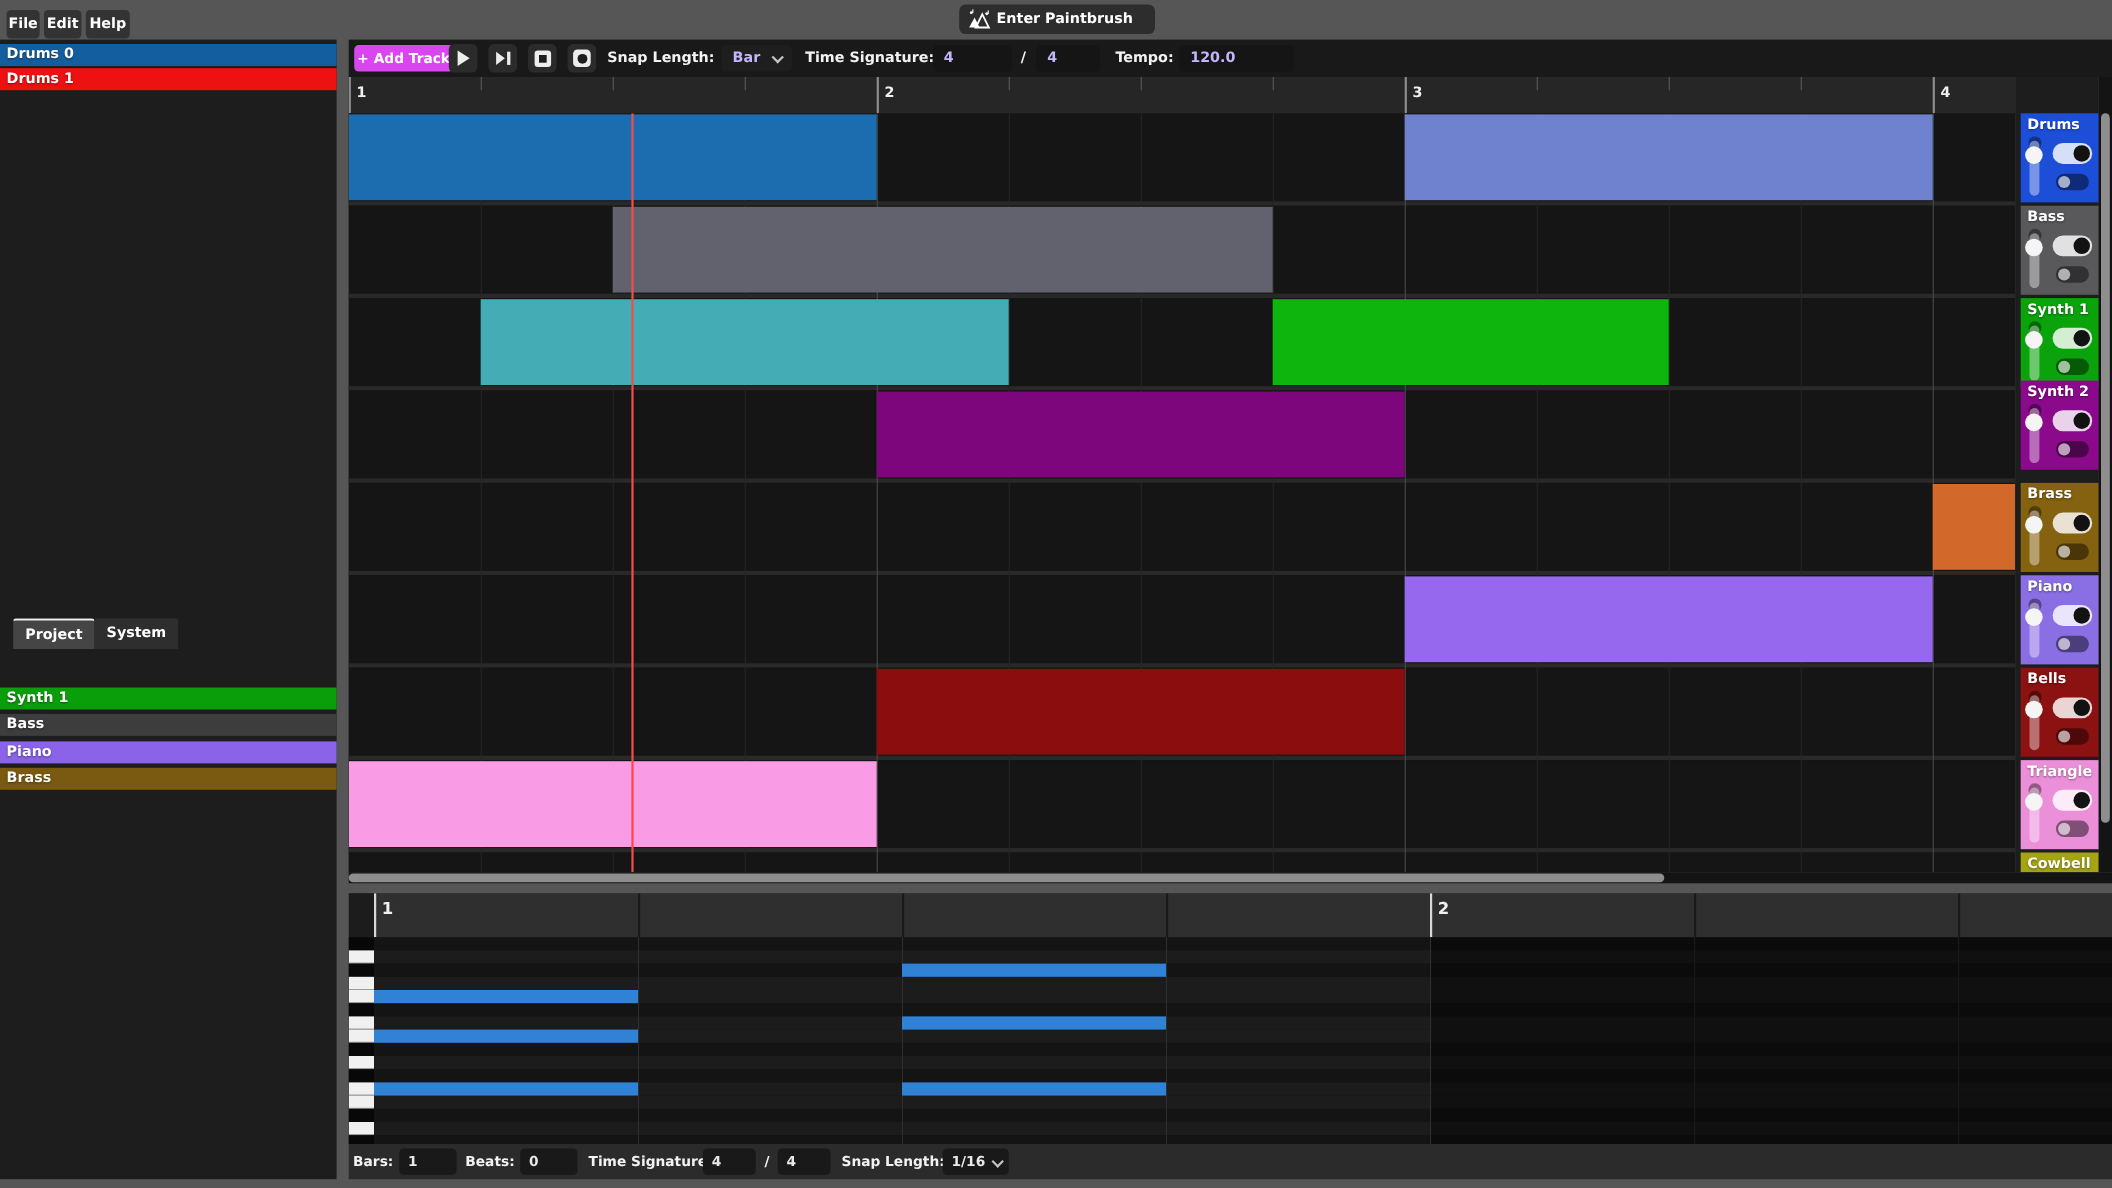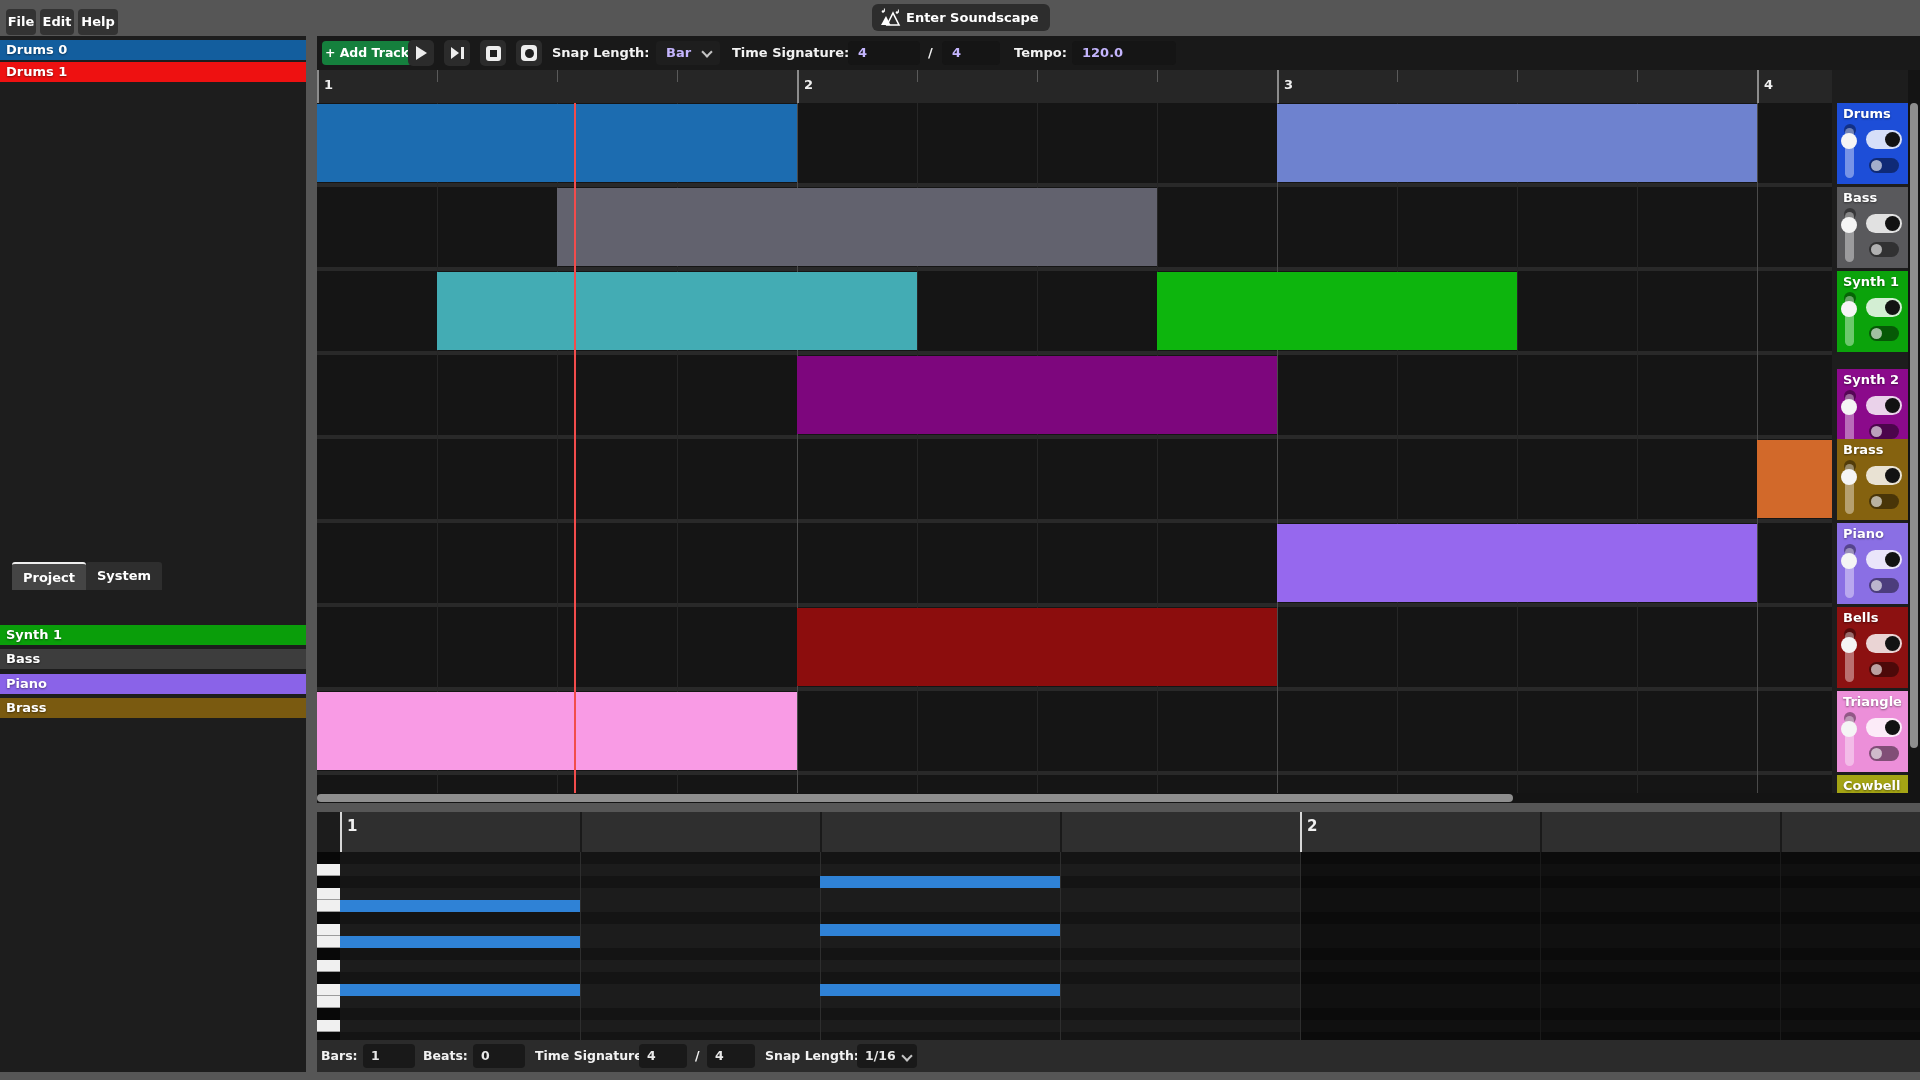--- a/index.html
+++ b/index.html
@@ -19,21 +19,21 @@
   #grid { position:absolute; left:317px; top:103px; width:1515px; height:690px; overflow:hidden; background:#111; }
   #headers-col { position:absolute; left:1832px; top:70px; width:76px; height:723px; background:#1D1D1D; overflow:hidden; }
   #vscroll { position:absolute; left:1908px; top:70px; width:12px; height:723px; background:#141414; }
   #hscroll { position:absolute; left:317px; top:793px; width:1603px; height:10px; background:#141414; }
   #piano-ruler { position:absolute; left:317px; top:812px; width:1603px; height:40px; background:#2F2F2F; overflow:hidden; }
   #piano-keys { position:absolute; left:317px; top:852px; width:23px; height:188px; overflow:hidden; background:#0A0A0A; }
   #piano-grid { position:absolute; left:340px; top:852px; width:1580px; height:188px; overflow:hidden; background:#161616; }
   #statusbar { position:absolute; left:317px; top:1040px; width:1603px; height:32px; background:#2B2B2B; }
 
   
-  #add-track-btn { position:absolute; left:322px; top:41px; width:90px; height:24px; background:#15803d; border-radius:4px; text-align:center; line-height:24px; font-size:12.5px; }
+  #add-track-btn { position:absolute; left:322px; top:41px; width:90px; height:24px; background:#d946ef; border-radius:4px; text-align:center; line-height:24px; font-size:12.5px; }
   .tbtn { position:absolute; top:40px; width:26px; height:26px; background:#2B2B2B; border-radius:5px; display:flex; align-items:center; justify-content:center; }
   .tri { width:0; height:0; border-left:11px solid #EDEDED; border-top:7px solid transparent; border-bottom:7px solid transparent; }
   .tri.sm { border-left-width:8px; border-top-width:6px; border-bottom-width:6px; }
   .bar-g { width:3px; height:12px; background:#EDEDED; margin-left:2px; }
   .stopg { width:15px; height:15px; background:#EDEDED; border-radius:3px; position:relative; }
   .stopg::after { content:''; position:absolute; inset:4px; background:#1E1E1E; }
   .recg { width:16px; height:16px; background:#EDEDED; border-radius:4px; position:relative; }
   .recg::after { content:''; position:absolute; inset:3.5px; background:#1E1E1E; border-radius:50%; }
   .tlabel { position:absolute; top:40px; height:26px; line-height:26px; font-size:13px; color:#F2F2F2; }
   .field { position:absolute; top:41px; height:24px; background:#151515; border-radius:4px; line-height:24px; font-size:13px; color:#c4b5fd; padding-left:10px; }
@@ -59,21 +59,21 @@
 <div class="menu-btn" style="left:78px;width:40px;">Help</div>
 <div id="enter-btn">
   <svg width="22" height="19" viewBox="0 0 22 19">
     <path d="M8 17 L14 5 L20 17 Z" fill="none" stroke="#fff" stroke-width="1.6"></path>
     <path d="M2 17 L7 8 L11.5 17 Z" fill="#fff"></path>
     <circle cx="4" cy="3.5" r="1.3" fill="#fff"></circle>
         <rect x="4.9" y="0.5" width="1" height="3.2" fill="#fff"></rect>
     <circle cx="18" cy="4.5" r="1.3" fill="#fff"></circle>
         <rect x="18.9" y="1.5" width="1" height="3.2" fill="#fff"></rect>
   </svg>
-  <span>Enter Soundscape</span>
+  <span>Enter Paintbrush</span>
 </div>
 
 <div id="left-panel"></div>
 <div id="toolbar"></div>
 
 <div id="add-track-btn">+ Add Track</div>
 <div class="tbtn" style="left:408px;">
       <div class="tri"></div>
     </div>
 <div class="tbtn" style="left:444px;">
@@ -186,21 +186,21 @@
         <div style="position: absolute; left: 7px; top: 21px; width: 12px; height: 12px; border-radius: 50%; background: rgba(0, 0, 0, 0.38);"></div>
         <div style="position: absolute; left: 8px; top: 25px; width: 9px; height: 50px; border-radius: 5px; background: rgba(255, 255, 255, 0.4);"></div>
         <div style="position: absolute; left: 4px; top: 30px; width: 16px; height: 16px; border-radius: 50%; background: rgb(245, 245, 245);"></div>
         <div style="position: absolute; left: 29px; top: 27px; width: 36px; height: 19px; border-radius: 10px; background: rgba(255, 255, 255, 0.82);">
           <div style="position: absolute; left: 19px; top: 2px; width: 15px; height: 15px; border-radius: 50%; background: rgb(18, 18, 18);"></div>
         </div>
         <div style="position: absolute; left: 32px; top: 55px; width: 30px; height: 15px; border-radius: 8px; background: rgba(0, 0, 0, 0.45);">
           <div style="position: absolute; left: 2px; top: 2px; width: 11px; height: 11px; border-radius: 50%; background: rgba(255, 255, 255, 0.62);"></div>
         </div>
       </div>
-      <div style="position: absolute; left: 5px; top: 299px; width: 71px; height: 81px; background: rgb(139, 10, 139);">
+      <div style="position: absolute; left: 5px; top: 276px; width: 71px; height: 81px; background: rgb(139, 10, 139);">
         <div style="position: absolute; left: 6px; top: 3px; font-size: 13px; color: rgb(255, 255, 255); text-shadow: rgba(0, 0, 0, 0.45) 0px 1px 2px;">Synth 2</div>
         <div style="position: absolute; left: 7px; top: 21px; width: 12px; height: 12px; border-radius: 50%; background: rgba(0, 0, 0, 0.38);"></div>
         <div style="position: absolute; left: 8px; top: 25px; width: 9px; height: 50px; border-radius: 5px; background: rgba(255, 255, 255, 0.4);"></div>
         <div style="position: absolute; left: 4px; top: 30px; width: 16px; height: 16px; border-radius: 50%; background: rgb(245, 245, 245);"></div>
         <div style="position: absolute; left: 29px; top: 27px; width: 36px; height: 19px; border-radius: 10px; background: rgba(255, 255, 255, 0.82);">
           <div style="position: absolute; left: 19px; top: 2px; width: 15px; height: 15px; border-radius: 50%; background: rgb(18, 18, 18);"></div>
         </div>
         <div style="position: absolute; left: 32px; top: 55px; width: 30px; height: 15px; border-radius: 8px; background: rgba(0, 0, 0, 0.45);">
           <div style="position: absolute; left: 2px; top: 2px; width: 11px; height: 11px; border-radius: 50%; background: rgba(255, 255, 255, 0.62);"></div>
         </div>

